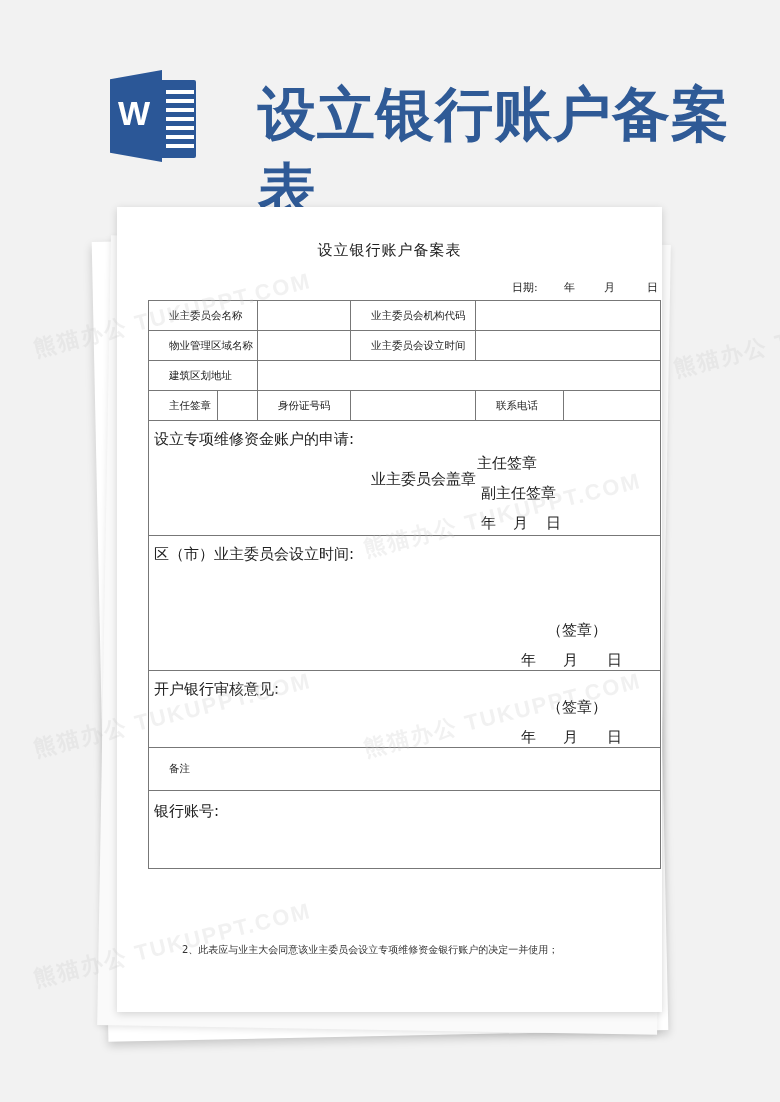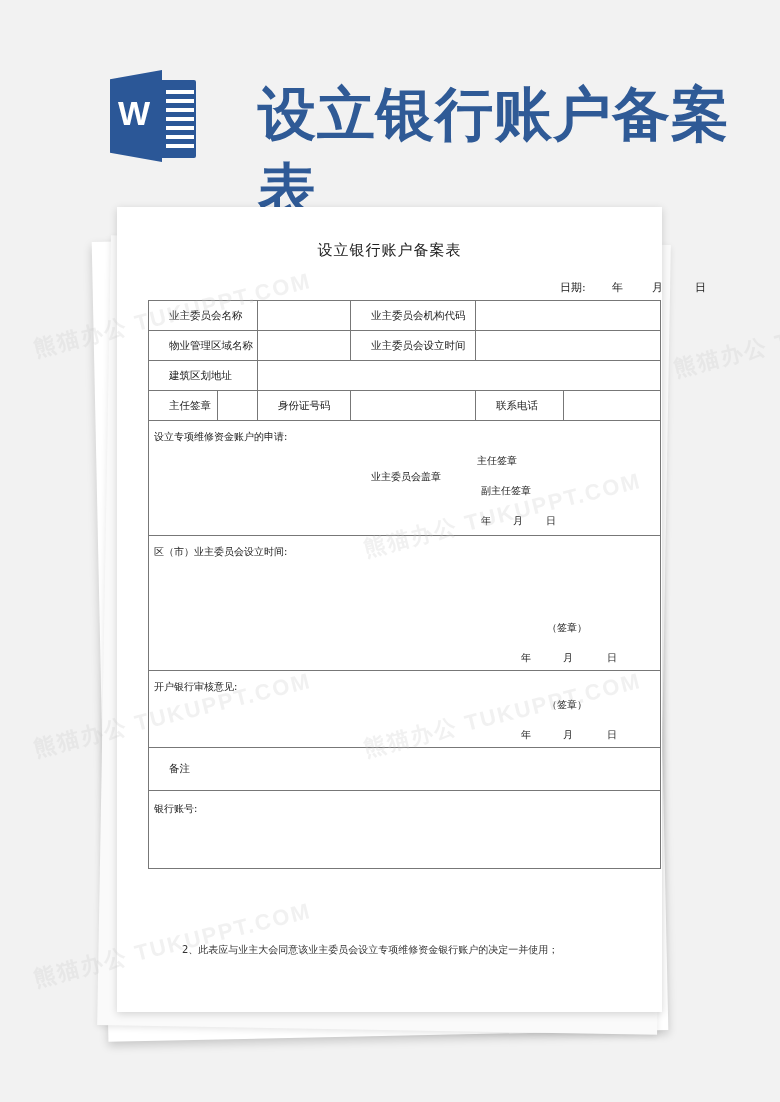--- a/index.html
+++ b/index.html
@@ -46,31 +46,31 @@
     position: absolute; left: 117px; top: 207px; width: 545px; height: 805px;
     background: #fff; box-shadow: 0 2px 8px rgba(0,0,0,0.16);
   }
   .doc-title {
     position: absolute; left: 0; top: 34px; width: 100%; text-align: center;
     font-size: 15px; color: #222; letter-spacing: 1px;
   }
   .date-line {
     position: absolute; top: 73px; left: 395px; font-size: 11px; color: #222;
   }
-  .date-line span { position: absolute; white-space: nowrap; margin-left: 48px; }
+  .date-line span { position: absolute; white-space: nowrap; }
   table.form {
     position: absolute; left: 31px; top: 93px; width: 512px;
     border-collapse: collapse; table-layout: fixed; font-size: 10.5px;
   }
   table.form td {
     border: 1.3px solid #777; padding: 0 20px; vertical-align: middle;
     height: 29px; white-space: nowrap; overflow: hidden;
   }
   td.block { vertical-align: top !important; position: relative; padding-top: 9px !important; }
-  .abs { position: absolute; white-space: nowrap; font-size: 10px; }
+  .abs { position: absolute; white-space: nowrap; font-size: 15px; }
   .notes { position: absolute; left: 33px; font-size: 10px; color: #333; white-space: nowrap; }
   .wm {
     position: absolute; font-size: 22px; font-weight: bold; color: rgba(200,200,200,0.25);
     transform: rotate(-14deg); white-space: nowrap; pointer-events: none;
     font-family: "Liberation Sans", sans-serif; letter-spacing: 2px;
   }
 </style>
 </head>
 <body>
 

